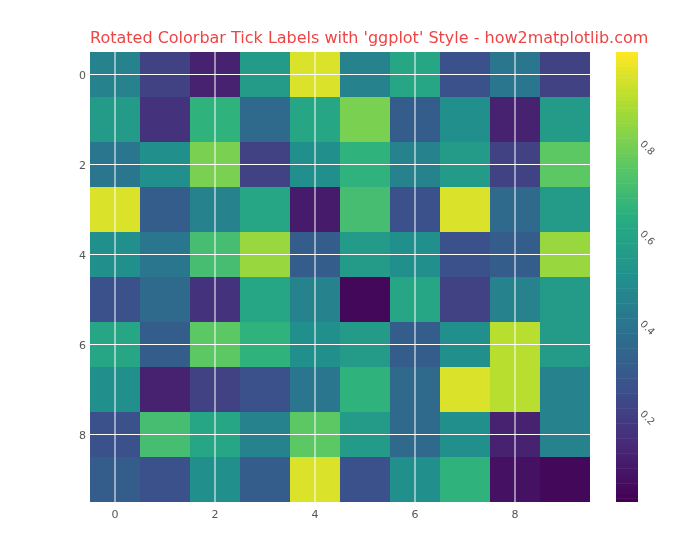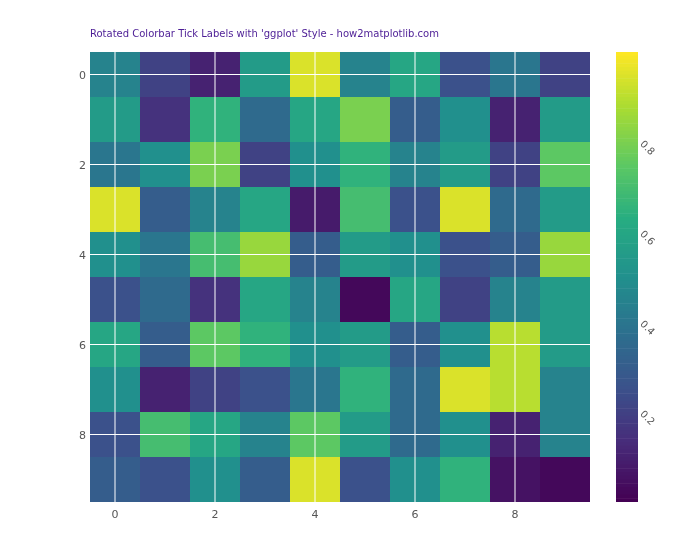--- a/index.html
+++ b/index.html
@@ -13,22 +13,22 @@
   }
   .figure {
     position: relative;
     width: 700px;
     height: 560px;
   }
   .title {
     position: absolute;
     left: 90px;
     top: 28px;
-    font-size: 10px;
-    color: #4c1d95;
+    font-size: 16px;
+    color: #ef4444;
   }
   .axes {
     position: absolute;
     left: 90px;
     top: 52px;
     width: 500px;
     height: 450px;
     background: #e5e5e5;
   }
   .axes svg {

